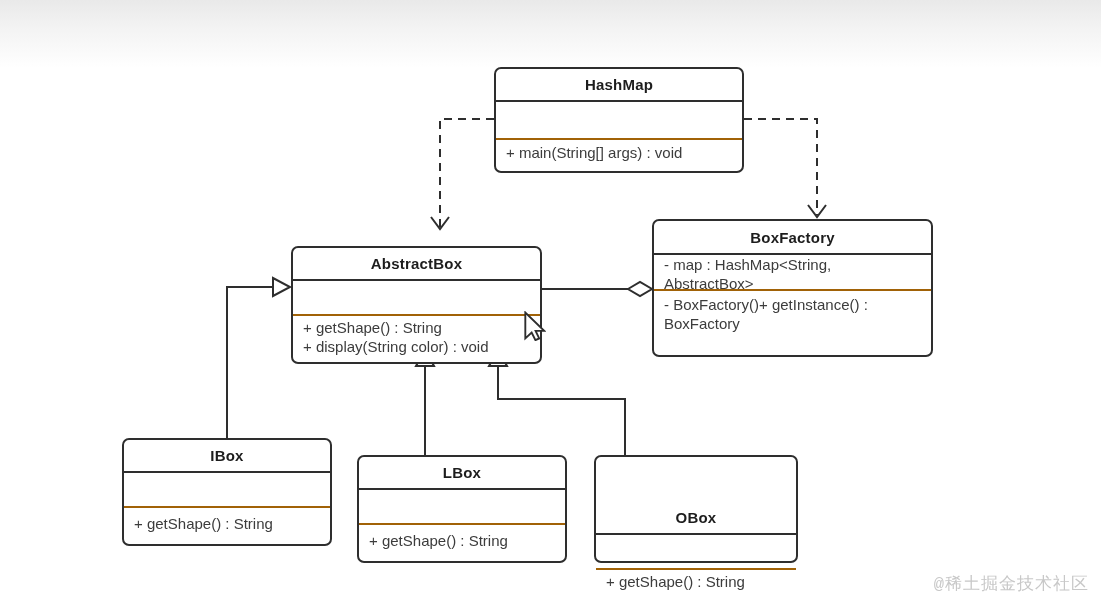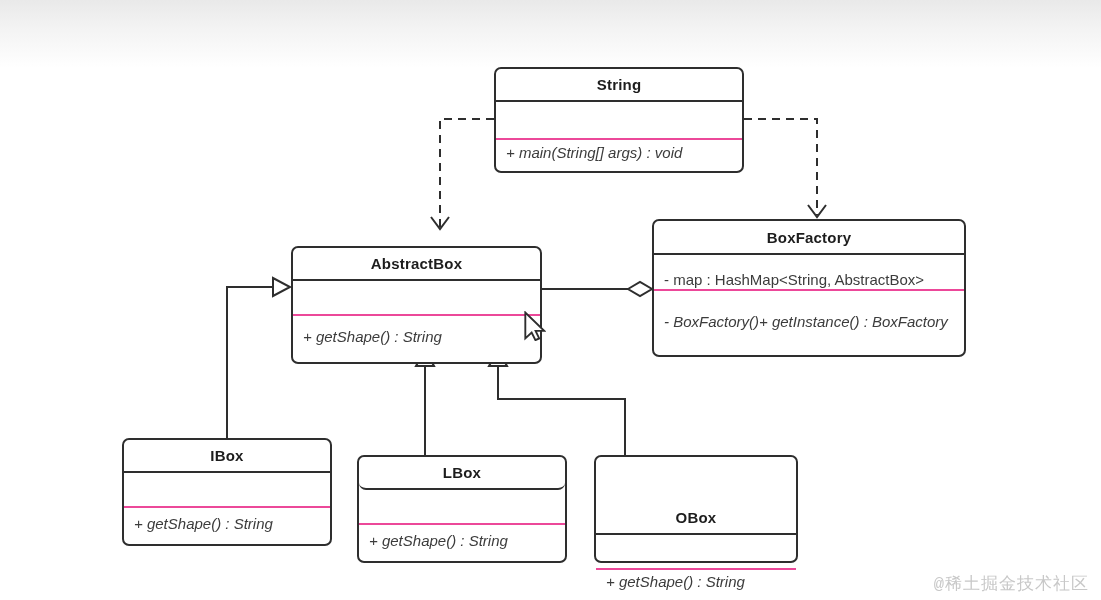--- a/index.html
+++ b/index.html
@@ -12,22 +12,22 @@
     background:linear-gradient(to bottom,#e9e9e9 0%,#f4f4f4 45%,#ffffff 100%);
   }
   .uml-class{
     position:absolute;background:#fff;border:2px solid #2e2e2e;border-radius:7px;
     box-sizing:border-box;display:flex;flex-direction:column;
   }
   .uml-title{
     border-bottom:2px solid #2e2e2e;display:flex;align-items:center;justify-content:center;
     font-size:15px;font-weight:bold;color:#1d1d1d;flex:0 0 auto;letter-spacing:.2px;
   }
-  .uml-attrs{border-bottom:2px solid #ec4899;flex:0 0 auto;display:flex;flex-direction:column;justify-content:flex-end;padding:0 24px 0 10px;}
-  .uml-methods{flex:1 1 auto;display:flex;flex-direction:column;justify-content:center;padding:2px 12px 8px 10px;font-style:italic;}
+  .uml-attrs{border-bottom:2px solid #a16207;flex:0 0 auto;display:flex;flex-direction:column;justify-content:flex-start;padding:0 24px 0 10px;}
+  .uml-methods{flex:1 1 auto;display:flex;flex-direction:column;justify-content:center;padding:2px 12px 8px 10px;}
   .member{font-size:15px;line-height:19px;color:#3c3c3c;white-space:normal;}
   #connector-layer{position:absolute;left:0;top:0;}
   #watermark{
     position:absolute;right:12px;bottom:5px;font-size:17px;color:#c8c8c8;letter-spacing:1px;font-family:Liberation Mono, monospace;
   }
   #cursor{position:absolute;left:524px;top:311px;}
 </style>
 </head>
 <body>
 
@@ -49,55 +49,56 @@
     <polygon points="416,366 434,366 425,350" fill="#ffffff" stroke="#2e2e2e" stroke-width="2"></polygon>
 
     <path d="M625,455 L625,399 L498,399 L498,366" fill="none" stroke="#2e2e2e" stroke-width="2"></path>
     <polygon points="489,366 507,366 498,350" fill="#ffffff" stroke="#2e2e2e" stroke-width="2"></polygon>
 
     <path d="M542,289 L628,289" fill="none" stroke="#2e2e2e" stroke-width="2"></path>
     <polygon points="628,289 640,282 652,289 640,296" fill="#ffffff" stroke="#2e2e2e" stroke-width="2"></polygon>
   </svg>
 
   <div class="uml-class" style="left:494px;top:67px;width:250px;height:106px;">
-    <div class="uml-title" style="height:31px;">String</div>
+    <div class="uml-title" style="height:31px;">HashMap</div>
     <div class="uml-attrs" style="height:36px;"></div>
     <div class="uml-methods">
       <div class="member">+ main(String[] args) : void</div>
     </div>
   </div>
 
   <div class="uml-class" style="left:291px;top:246px;width:251px;height:118px;">
     <div class="uml-title" style="height:31px;">AbstractBox</div>
     <div class="uml-attrs" style="height:33px;"></div>
     <div class="uml-methods">
       <div class="member">+ getShape() : String</div>
+      <div class="member">+ display(String color) : void</div>
     </div>
   </div>
 
-  <div class="uml-class" style="left:652px;top:219px;width:314px;height:138px;">
+  <div class="uml-class" style="left:652px;top:219px;width:281px;height:138px;">
     <div class="uml-title" style="height:32px;">BoxFactory</div>
     <div class="uml-attrs" style="height:34px;">
       <div class="member">- map : HashMap&lt;String, AbstractBox&gt;</div>
     </div>
-    <div class="uml-methods" style="justify-content:center;padding-top:4px;">
+    <div class="uml-methods" style="justify-content:space-between;padding-top:4px;">
       <div class="member">- BoxFactory()+ getInstance() : BoxFactory</div>
     </div>
   </div>
 
   <div class="uml-class" style="left:122px;top:438px;width:210px;height:108px;">
     <div class="uml-title" style="height:31px;">IBox</div>
     <div class="uml-attrs" style="height:33px;"></div>
     <div class="uml-methods">
       <div class="member">+ getShape() : String</div>
     </div>
   </div>
 
   <div class="uml-class" style="left:357px;top:455px;width:210px;height:108px;">
-    <div class="uml-title" style="height:31px;border-radius:7px;">LBox</div>
+    <div class="uml-title" style="height:31px;">LBox</div>
     <div class="uml-attrs" style="height:33px;"></div>
     <div class="uml-methods">
       <div class="member">+ getShape() : String</div>
     </div>
   </div>
 
   <div class="uml-class" style="left:594px;top:455px;width:204px;height:108px;">
     <div class="uml-title" style="height:31px;margin-top:45px;">OBox</div>
     <div class="uml-attrs" style="height:33px;"></div>
     <div class="uml-methods">

